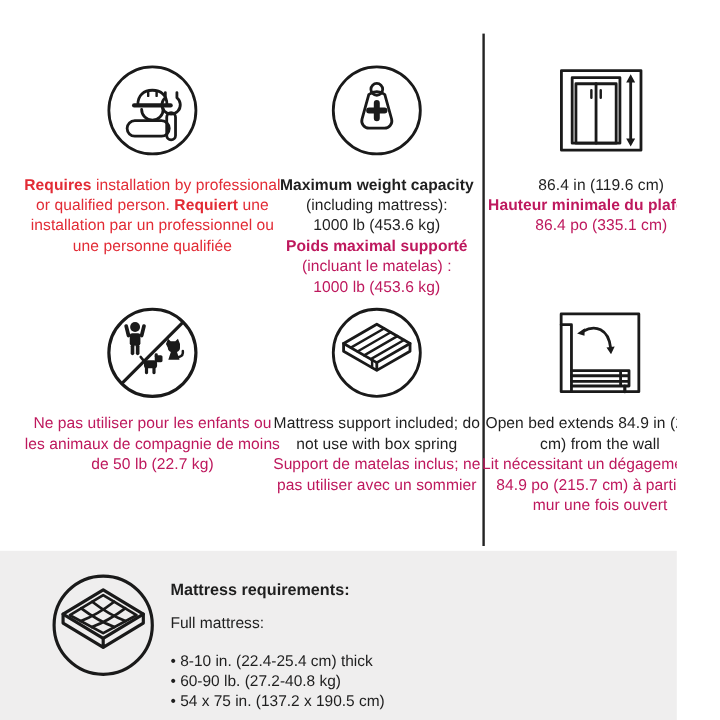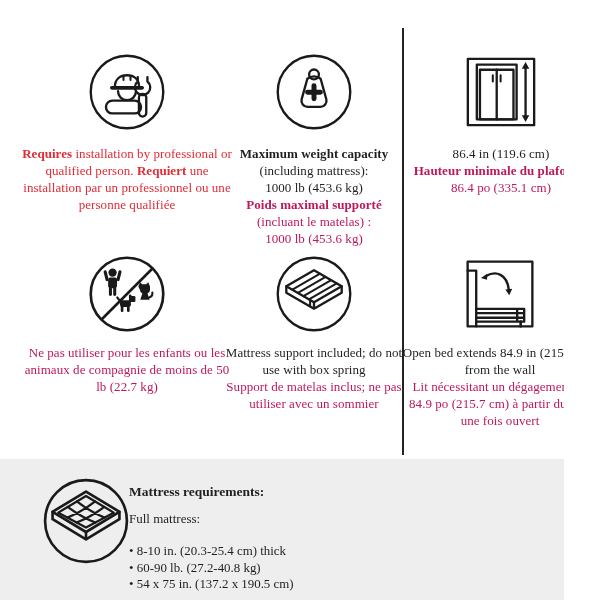--- a/index.html
+++ b/index.html
@@ -1,37 +1,37 @@
 <!DOCTYPE html>
 <html><head>
 <meta charset="utf-8">
 <style>
   html,body{margin:0;padding:0;background:#ffffff;}
   .stage{
     position:relative;width:564px;height:600px;background:#ffffff;overflow:hidden;
-    font-family:Liberation Serif, serif;color:#1f1f1f;
+    font-family:Liberation Sans, sans-serif;color:#1f1f1f;
   }
   .divider{position:absolute;left:402px;top:28px;width:1.5px;height:427px;background:#232323;}
   .cell{position:absolute;text-align:center;}
   .iconbox{display:flex;justify-content:center;}
   .mb-r1{margin-bottom:14px;}
   .mb-r2{margin-bottom:11px;}
   .t{font-size:13px;line-height:17px;margin:0;letter-spacing:.05px;}
   .b{font-weight:700;}
   .black{color:#1f1f1f;}
   .gray{color:#be185d;}
   .red{color:#e22b35;}
   
   .ic circle,.ic rect,.ic path{stroke:#1a1a1a;stroke-width:3;fill:none;stroke-linecap:round;stroke-linejoin:round;}
   .ic .thin{stroke-width:2.6;}
   .ic .fill{fill:#1a1a1a;stroke:none;}
   
   .band{position:absolute;left:0;top:459px;width:600px;height:141px;background:#efeeee;}
   .band .bicon{position:absolute;left:42px;top:18px;}
-  .col-en{position:absolute;left:129px;top:24px;width:215px;}
+  .col-en{position:absolute;left:142px;top:24px;width:215px;}
   .col-fr{position:absolute;left:345px;top:24px;width:250px;}
   .bh{font-size:13.5px;font-weight:700;margin:0 0 0 0;line-height:17px;}
   .bsub{font-size:13px;margin:10px 0 16px 0;line-height:17px;}
   .blist{margin:0;padding:0;list-style:none;}
   .blist .li{font-size:12.9px;line-height:16.5px;}
   .blist .li::before{content:"• ";}
 </style>
 </head>
 <body>
 
@@ -148,20 +148,20 @@
         <path d="M50 16.5 L88 39.5 L50 62.5 L12 39.5 Z"></path>
         <path class="thin" d="M50 21.5 L81.5 40.5 L50 57.5 L18.5 40.5 Z"></path>
         <path class="thin" d="M28.9 46.1 Q44.6 40 60.4 27.8 M39.3 51.7 Q55 45.8 70.8 34 M39.6 27.8 Q55.4 40 71.1 46.1 M29.2 34 Q45 45.8 60.7 51.7"></path>
         <path d="M12 39.5 V48 L50 71 L88 48 V39.5 M50 62.5 V71"></path>
       </svg>
     </div>
     <div class="col-en black">
       <p class="bh">Mattress requirements:</p>
       <p class="bsub">Full mattress:</p>
       <div class="blist">
-        <div class="li">8-10 in. (20.3-25.4 cm) thick</div>
+        <div class="li">8-10 in. (22.4-25.4 cm) thick</div>
         <div class="li">60-90 lb. (27.2-40.8 kg)</div>
         <div class="li">54 x 75 in. (137.2 x 190.5 cm)</div>
       </div>
     </div>
   </div>
 
 </div>
 
 </body></html>

